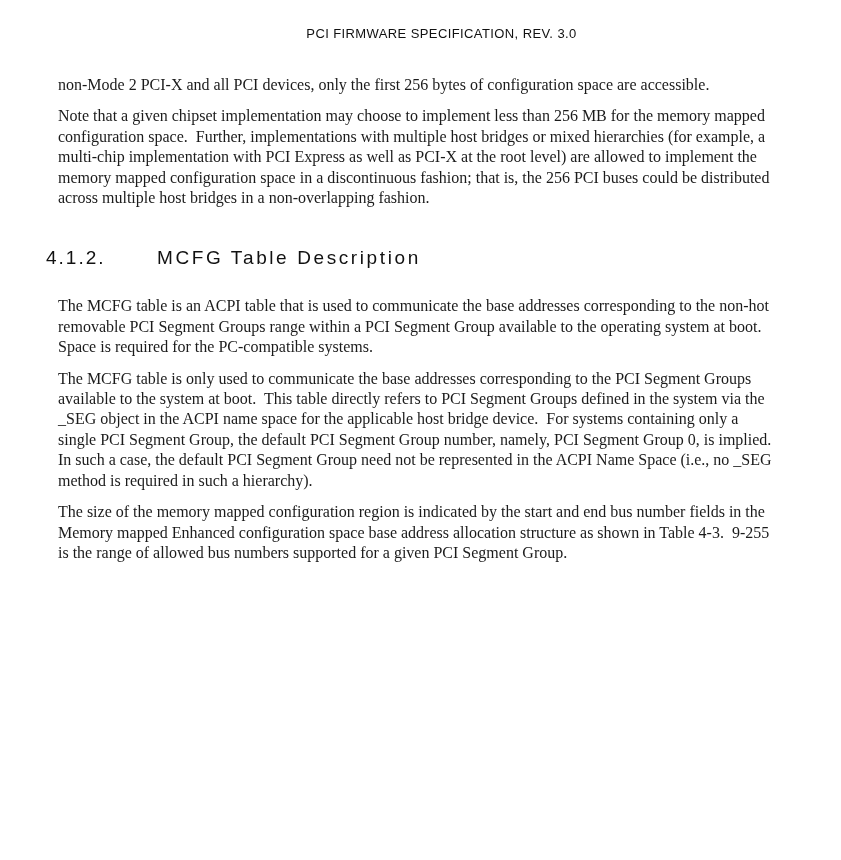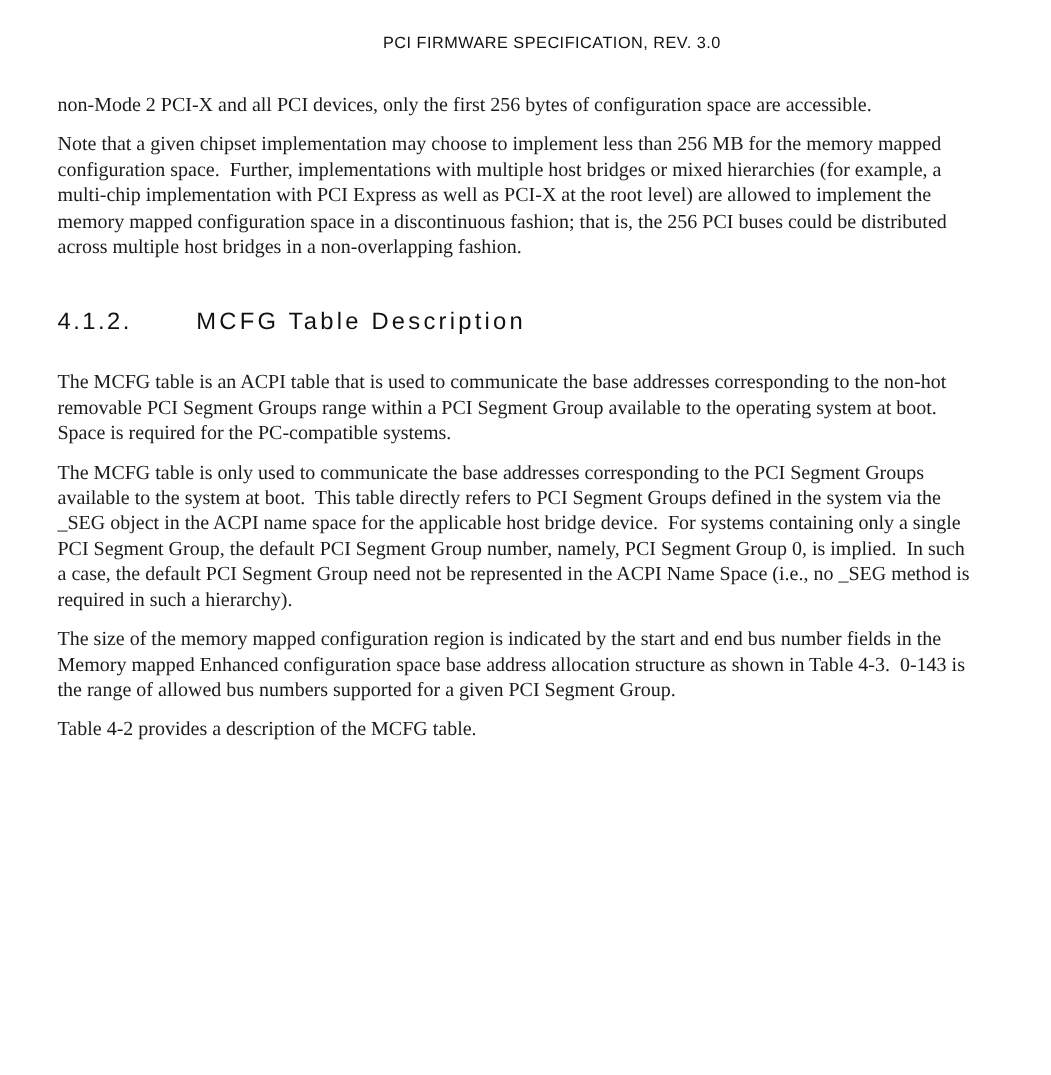--- a/index.html
+++ b/index.html
@@ -28,21 +28,21 @@
     letter-spacing: 0.4px;
     color: #111111;
   }
   .body-text {
     position: absolute;
     top: 75px;
     left: 46px;
     width: 730px;
   }
   .body-text p {
-    margin: 0 0 11px 0;
+    margin: 0 0 11px 12px;
     font-size: 16px;
     line-height: 20.4px;
     white-space: pre-wrap;
     color: #1b1b1b;
   }
   .section-heading {
     margin: 39px 0 27px 0;
     font-family: "Liberation Sans", "DejaVu Sans", sans-serif;
     font-size: 19px;
     font-weight: 500;
@@ -71,19 +71,18 @@
 
 
     <h2 class="section-heading">
       <span class="sec-num">4.1.2.</span><span>MCFG Table Description</span>
     </h2>
 
     <p>The MCFG table is an ACPI table that is used to communicate the base addresses corresponding to the non-hot removable PCI Segment Groups range within a PCI Segment Group available to the operating system at boot. Space is required for the PC-compatible systems.</p>
 
     <p>The MCFG table is only used to communicate the base addresses corresponding to the PCI Segment Groups available to the system at boot.  This table directly refers to PCI Segment Groups defined in the system via the _SEG object in the ACPI name space for the applicable host bridge device.  For systems containing only a single PCI Segment Group, the default PCI Segment Group number, namely, PCI Segment Group 0, is implied.  In such a case, the default PCI Segment Group need not be represented in the ACPI Name Space (i.e., no _SEG method is required in such a hierarchy).</p>
 
-    <p>The size of the memory mapped configuration region is indicated by the start and end bus number fields in the Memory mapped Enhanced configuration space base address allocation structure as shown in Table 4-3.  0-143 is the range of allowed bus numbers supported for a given PCI Segment Group.</p>
+    <p>The size of the memory mapped configuration region is indicated by the start and end bus number fields in the Memory mapped Enhanced configuration space base address allocation structure as shown in Table 4-3.  9-255 is the range of allowed bus numbers supported for a given PCI Segment Group.</p>
 
-    <p>Table 4-2 provides a description of the MCFG table.</p>
 
   </div>
 
 </div>
 
 </body></html>

